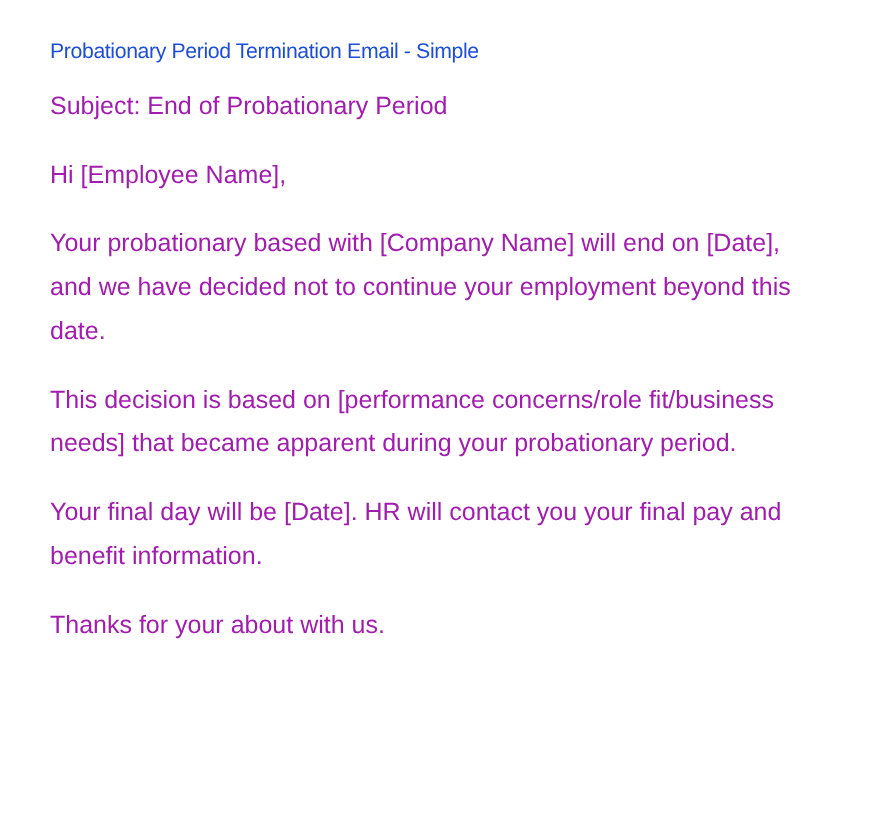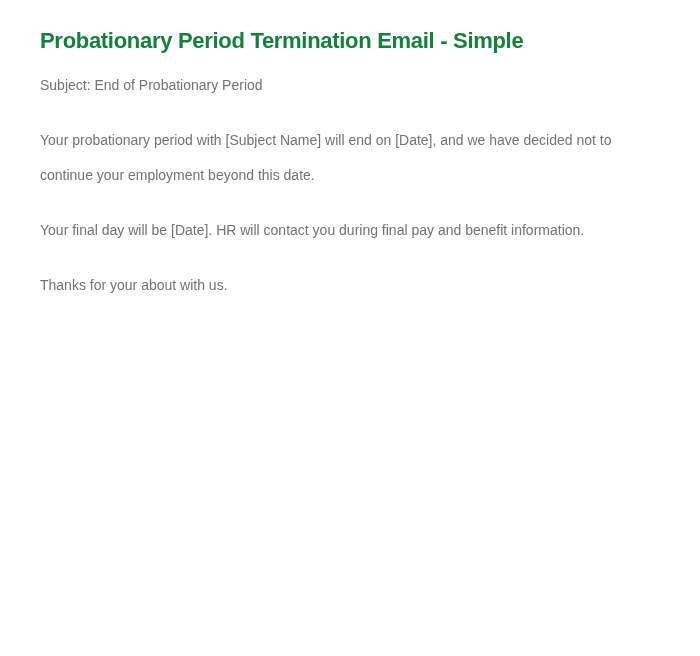--- a/index.html
+++ b/index.html
@@ -13,37 +13,39 @@
       overflow: hidden;
       font-family: "Liberation Sans", sans-serif;
       color: #111111;
     }
     .doc {
       position: relative;
       padding: 24px 40px 0 40px;
       width: 620px;
     }
     .title {
-      font-weight: bold;
-      font-size: 22px;
+      font-weight: normal;
+      font-size: 17px;
       line-height: 34px;
       margin: 0 0 10px 0;
       letter-spacing: -0.3px;
-      color: #15803d;
+      color: #1d4ed8;
       white-space: nowrap;
     }
     .para {
-      font-size: 14px;
+      font-size: 20px;
       line-height: 35px;
       margin: 0 0 20px 0;
-      color: #737373;
+      color: #a21caf;
     }
   </style>
 </head>
 <body>
 
 <div class="doc">
   <h1 class="title">Probationary Period Termination Email - Simple</h1>
   <p class="para">Subject: End of Probationary Period</p>
-  <p class="para">Your probationary period with [Subject Name] will end on [Date], and we have decided not to continue your employment beyond this date.</p>
-  <p class="para">Your final day will be [Date]. HR will contact you during final pay and benefit information.</p>
+  <p class="para">Hi [Employee Name],</p>
+  <p class="para">Your probationary based with [Company Name] will end on [Date], and we have decided not to continue your employment beyond this date.</p>
+  <p class="para">This decision is based on [performance concerns/role fit/business needs] that became apparent during your probationary period.</p>
+  <p class="para">Your final day will be [Date]. HR will contact you your final pay and benefit information.</p>
   <p class="para">Thanks for your about with us.</p>
 </div>
 
 </body></html>

